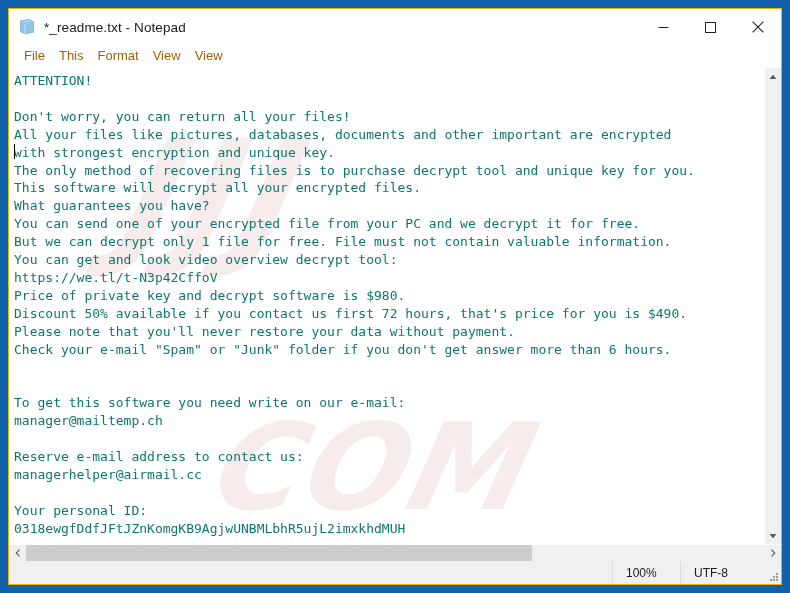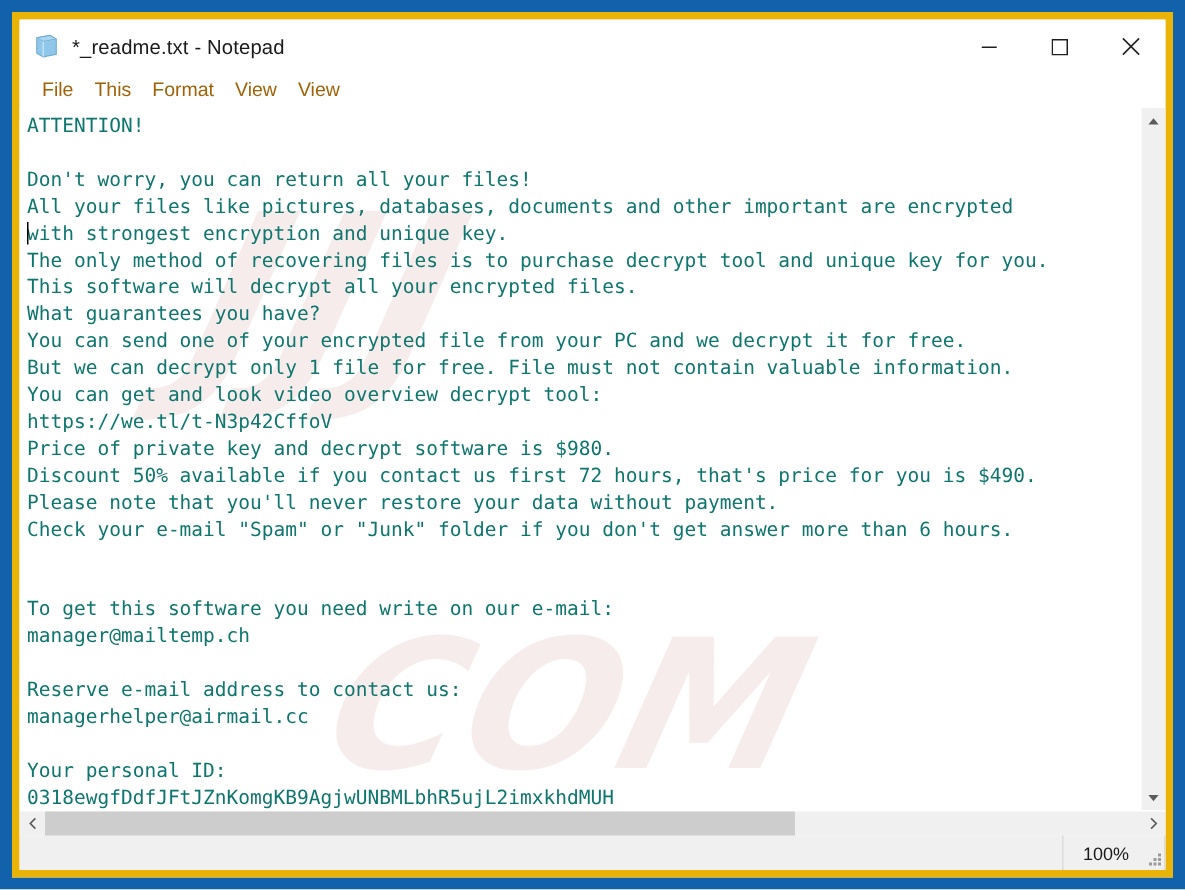--- a/index.html
+++ b/index.html
@@ -24,21 +24,21 @@
     background: #1161ab;
     padding: 8px 8px 8px 8px;
   }
 
   
   #notepad-window {
     position: relative;
     width: 774px;
     height: 577px;
     background: #ffffff;
-    border: 5px solid #eab308;
+    border: 1px solid #eab308;
     display: flex;
     flex-direction: column;
     overflow: hidden;
   }
 
   
   #title-bar {
     height: 36px;
     min-height: 36px;
     background: #ffffff;
@@ -383,20 +383,21 @@
           <svg width="6" height="8" viewBox="0 0 6 8">
               <path d="M1.4 0.6 L4.8 4 L1.4 7.4" fill="none" stroke="#5a5a5a" stroke-width="1.1"></path>
             </svg>
         </div>
       </div>
     </div>
 
     <div id="status-bar">
       <div class="status-spacer"></div>
       <div class="status-cell" id="status-zoom">100%</div>
+      <div class="status-cell" id="status-enc">UTF-8</div>
       <div id="resize-grip">
         <svg width="12" height="12" viewBox="0 0 12 12">
           <g fill="#9a9a9a">
             <rect x="9" y="3" width="2" height="2"></rect>
             <rect x="6" y="6" width="2" height="2"></rect>
               <rect x="9" y="6" width="2" height="2"></rect>
             <rect x="3" y="9" width="2" height="2"></rect>
               <rect x="6" y="9" width="2" height="2"></rect>
               <rect x="9" y="9" width="2" height="2"></rect>
           </g>

